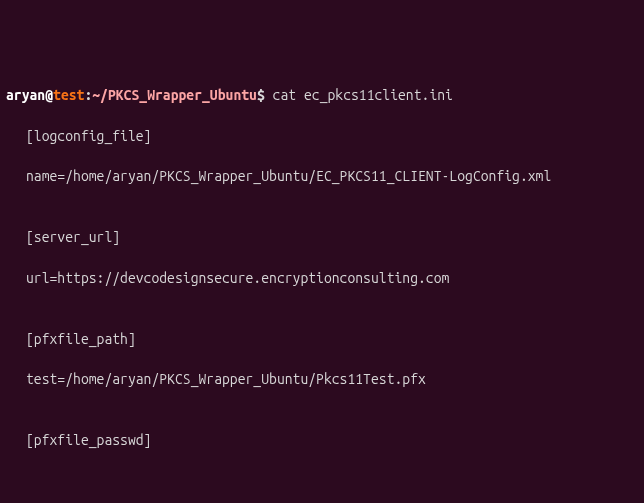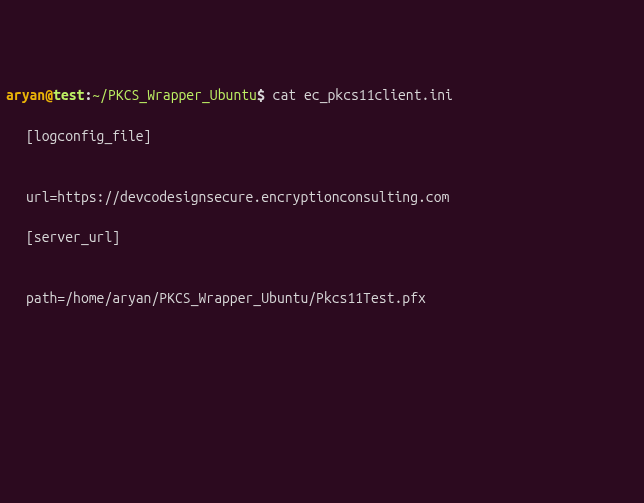--- a/index.html
+++ b/index.html
@@ -12,42 +12,45 @@
       font-family: 'Ubuntu Mono', 'DejaVu Sans Mono', 'Courier New', monospace;
       font-size: 14px;
       line-height: 1.45;
       color: #d8d8d8;
       padding: 4px 6px;
       width: 644px;
       height: 503px;
       overflow: hidden;
       white-space: pre;
     }
-    .user { color: #eab308; font-weight: bold; }
-    .host { color: #bef264; font-weight: bold; }
+    .user { color: #ffffff; font-weight: bold; }
+    .host { color: #f97316; font-weight: bold; }
     .colon { color: #d8d8d8; font-weight: bold; }
-    .path { color: #bef264; font-weight: normal; }
+    .path { color: #fca5a5; font-weight: bold; }
     .dollar { color: #d8d8d8; font-weight: bold; }
     .cmd { color: #d8d8d8; }
     .out { color: #d8d8d8; margin-left: 20px; }
     .line { display: block; }
   </style>
 </head>
 <body>
 
 
 
 <div><span class="line"><span class="user">aryan</span><span class="user">@</span><span class="host">test</span><span class="colon">:</span><span class="path">~/PKCS_Wrapper_Ubuntu</span><span class="dollar">$ </span><span class="cmd">cat ec_pkcs11client.ini</span></span>
 <span class="line out">[logconfig_file]</span>
+<span class="line out">name=/home/aryan/PKCS_Wrapper_Ubuntu/EC_PKCS11_CLIENT-LogConfig.xml</span>
 <span class="line out"></span>
+<span class="line out">[server_url]</span>
 <span class="line out">url=https://devcodesignsecure.encryptionconsulting.com</span>
-<span class="line out">[server_url]</span>
 <span class="line out"></span>
-<span class="line out">path=/home/aryan/PKCS_Wrapper_Ubuntu/Pkcs11Test.pfx</span>
+<span class="line out">[pfxfile_path]</span>
+<span class="line out">test=/home/aryan/PKCS_Wrapper_Ubuntu/Pkcs11Test.pfx</span>
 <span class="line out"></span>
+<span class="line out">[pfxfile_passwd]</span>
 <span class="line out"></span>
 
 
 
 
 
 
 
 
 

